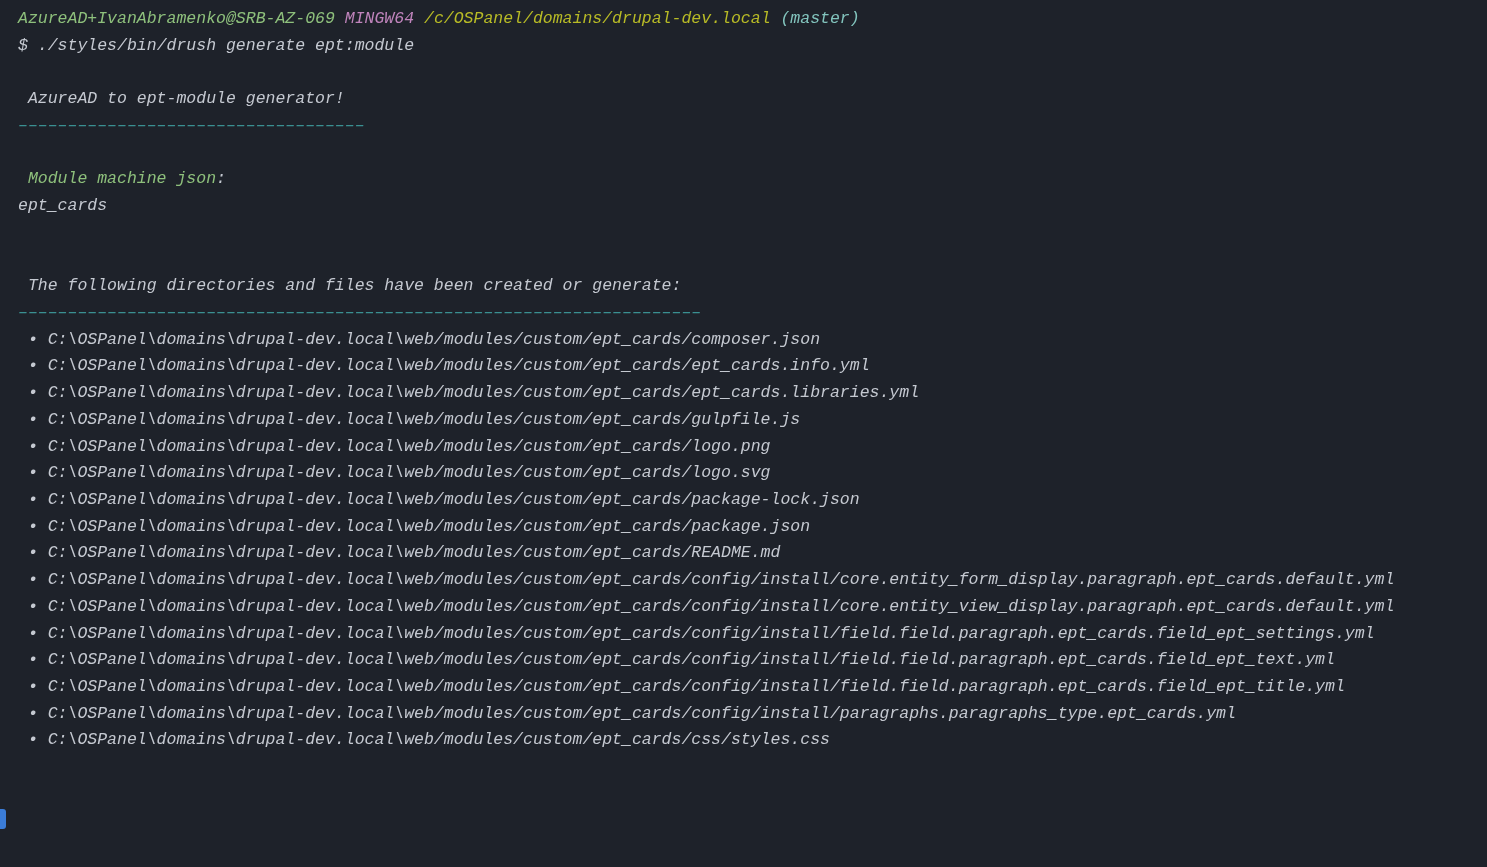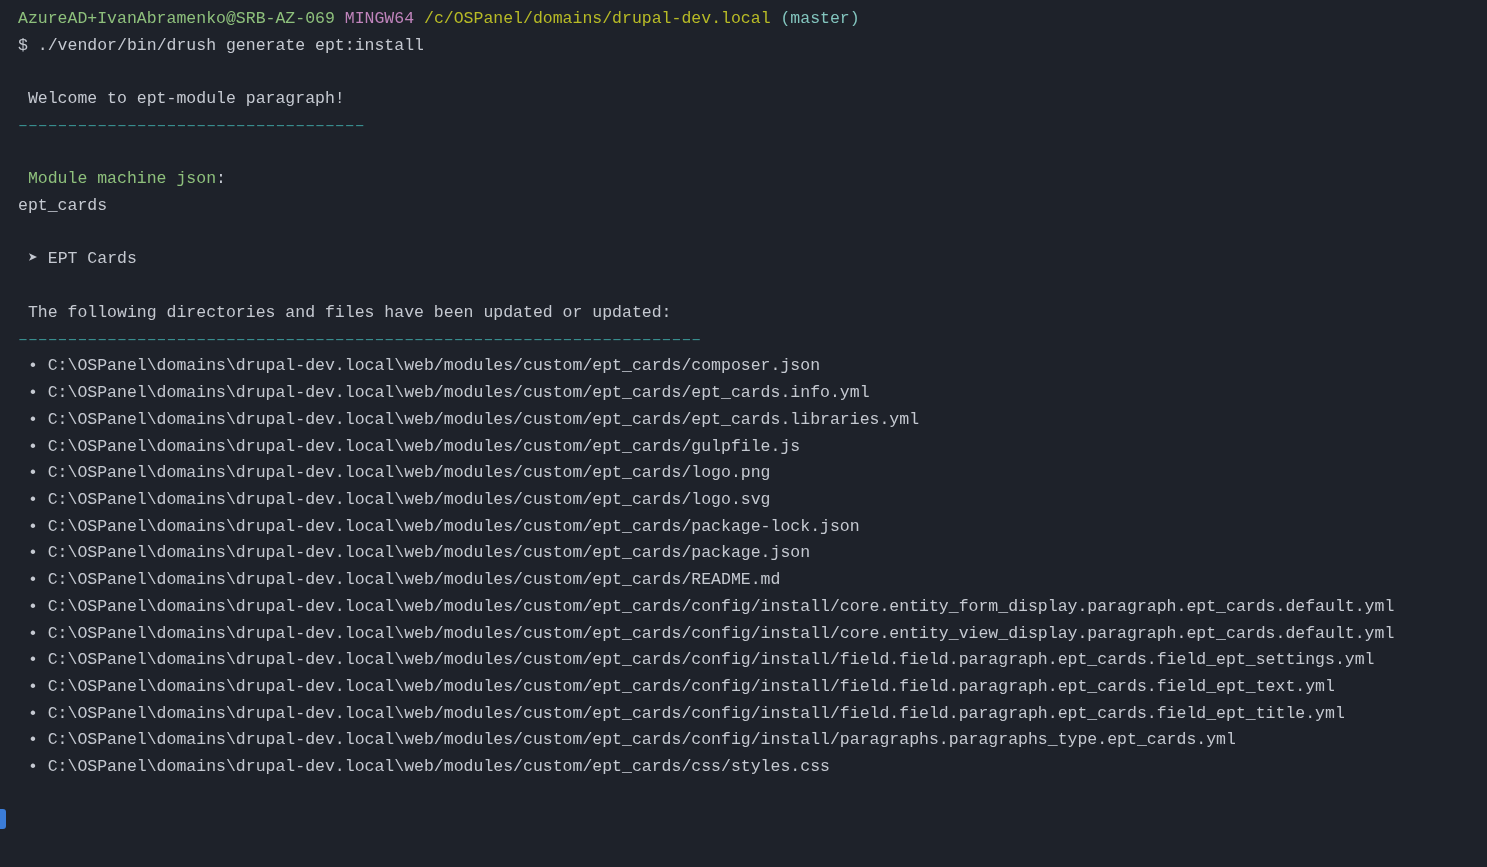--- a/index.html
+++ b/index.html
@@ -1,18 +1,19 @@
 <!DOCTYPE html>
 <html><head>
   <meta charset="utf-8">
   <style>
     * {
       margin: 0;
       padding: 0;
       box-sizing: border-box;
+      font-style: italic;
     }
     body {
       background-color: #1e222a;
       color: #c5c9d1;
       font-family: 'Consolas', 'Monaco', 'Courier New', monospace;
       font-size: 16.5px;
       line-height: 1.62;
       padding: 6px 18px;
       overflow-x: hidden;
     }
@@ -46,31 +47,30 @@
       background: #3b7dd8;
       border-radius: 0 3px 3px 0;
     }
   </style>
 </head>
 <body>
 
 <div>
 
 <div class="line"><span class="green">AzureAD+IvanAbramenko@SRB-AZ-069</span> <span class="purple">MINGW64</span> <span class="olive">/c/OSPanel/domains/drupal-dev.local</span> <span class="cyan">(master)</span></div>
-<div class="line"><span class="gray">$</span> <span class="gray">./vendor/bin/drush generate ept:install</span></div>
+<div class="line"><span class="gray">$</span> <span class="gray">./styles/bin/drush generate ept:module</span></div>
 <div class="line">&nbsp;</div>
-<div class="line gray"> Welcome to ept-module paragraph!</div>
+<div class="line gray"> AzureAD to ept-module generator!</div>
 <div class="line cyan-dash">–––––––––––––––––––––––––––––––––––</div>
 <div class="line">&nbsp;</div>
 <div class="line"><span class="green"> Module machine json</span><span class="gray">:</span></div>
 <div class="line gray">ept_cards</div>
 <div class="line">&nbsp;</div>
-<div class="line gray"><span> ➤ </span><span>EPT Cards</span></div>
 <div class="line">&nbsp;</div>
-<div class="line gray"> The following directories and files have been updated or updated:</div>
+<div class="line gray"> The following directories and files have been created or generate:</div>
 <div class="line cyan-dash">–––––––––––––––––––––––––––––––––––––––––––––––––––––––––––––––––––––</div>
 
 <div id="file-list">
       <div class="line gray"> • C:\OSPanel\domains\drupal-dev.local\web/modules/custom/ept_cards/composer.json</div>
       <div class="line gray"> • C:\OSPanel\domains\drupal-dev.local\web/modules/custom/ept_cards/ept_cards.info.yml</div>
       <div class="line gray"> • C:\OSPanel\domains\drupal-dev.local\web/modules/custom/ept_cards/ept_cards.libraries.yml</div>
       <div class="line gray"> • C:\OSPanel\domains\drupal-dev.local\web/modules/custom/ept_cards/gulpfile.js</div>
       <div class="line gray"> • C:\OSPanel\domains\drupal-dev.local\web/modules/custom/ept_cards/logo.png</div>
       <div class="line gray"> • C:\OSPanel\domains\drupal-dev.local\web/modules/custom/ept_cards/logo.svg</div>
       <div class="line gray"> • C:\OSPanel\domains\drupal-dev.local\web/modules/custom/ept_cards/package-lock.json</div>

